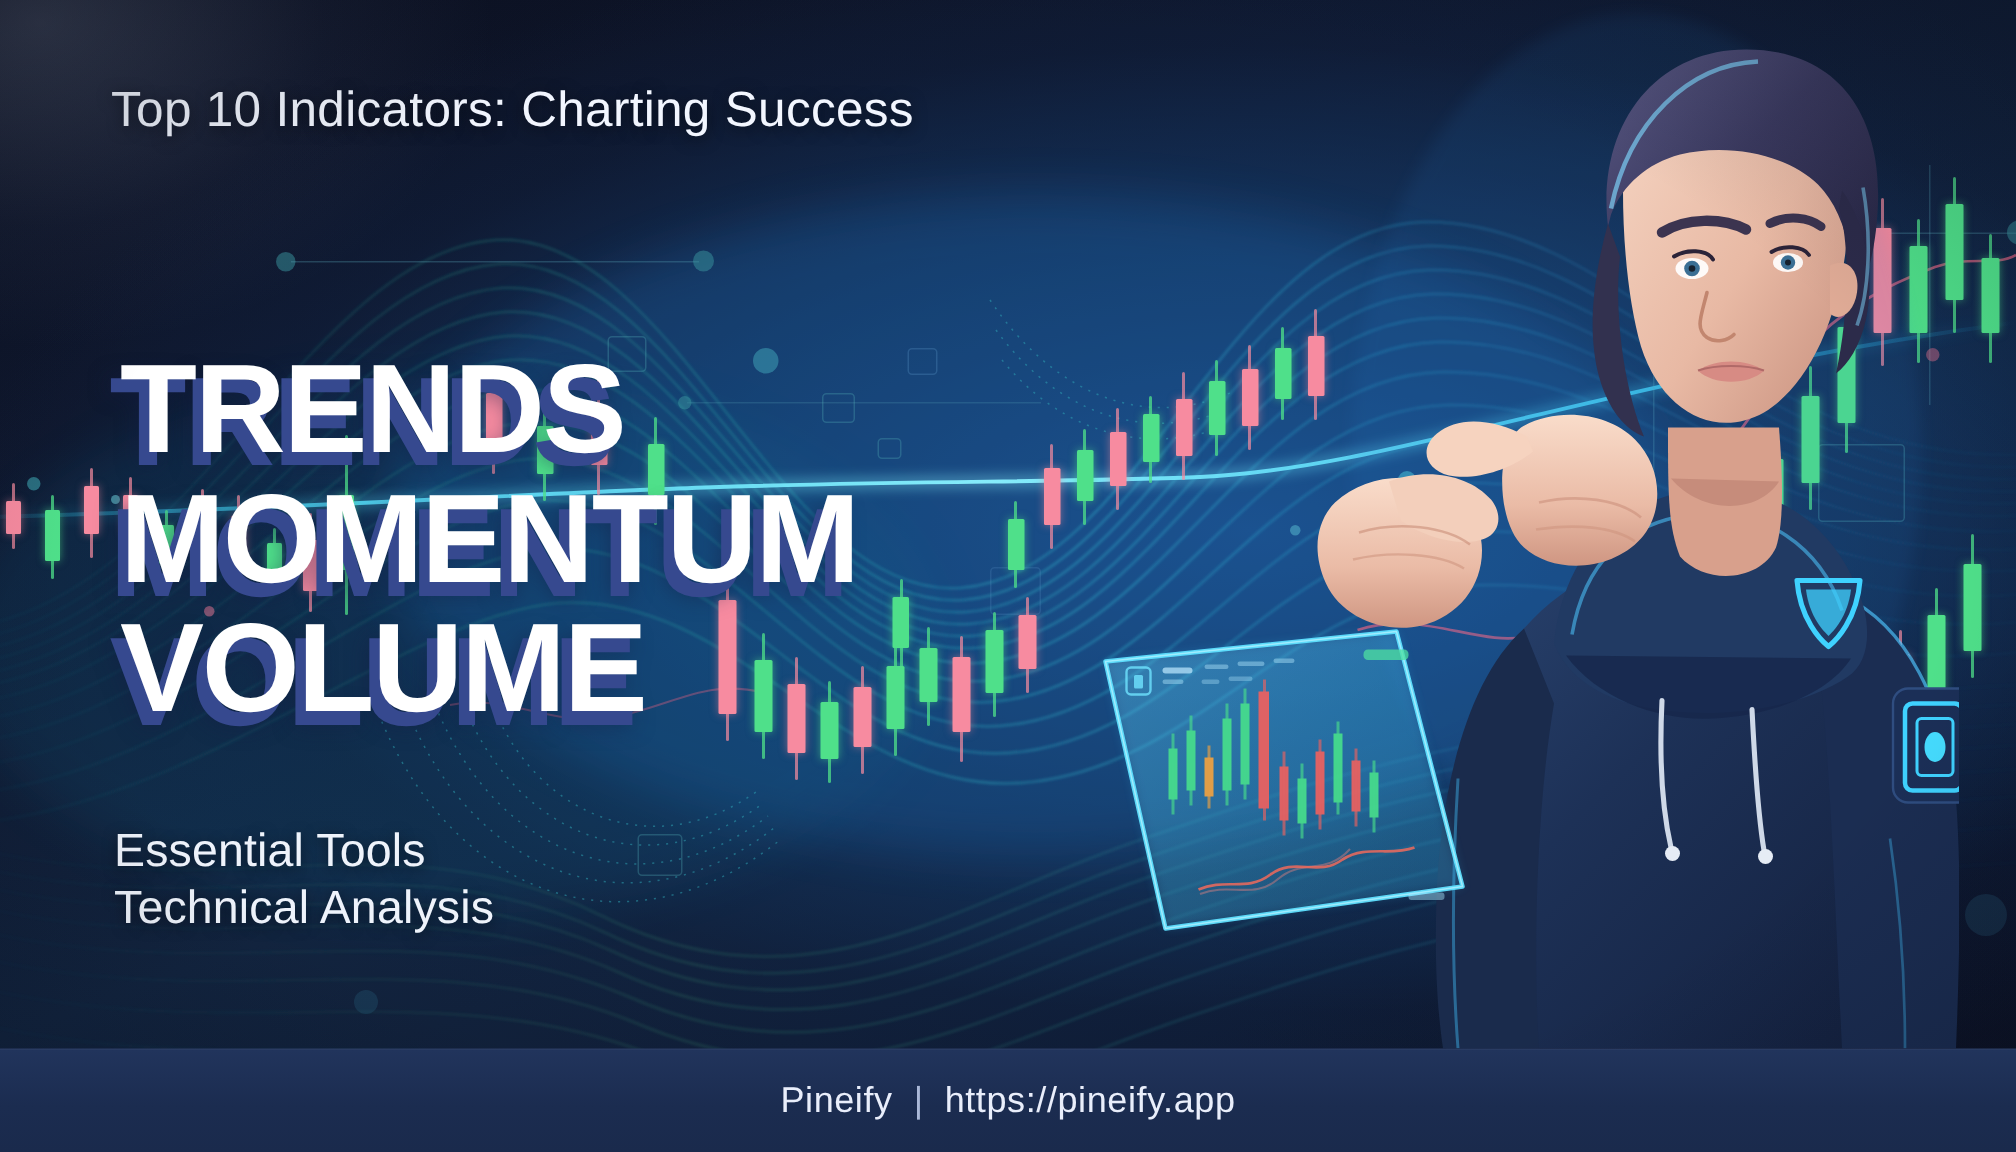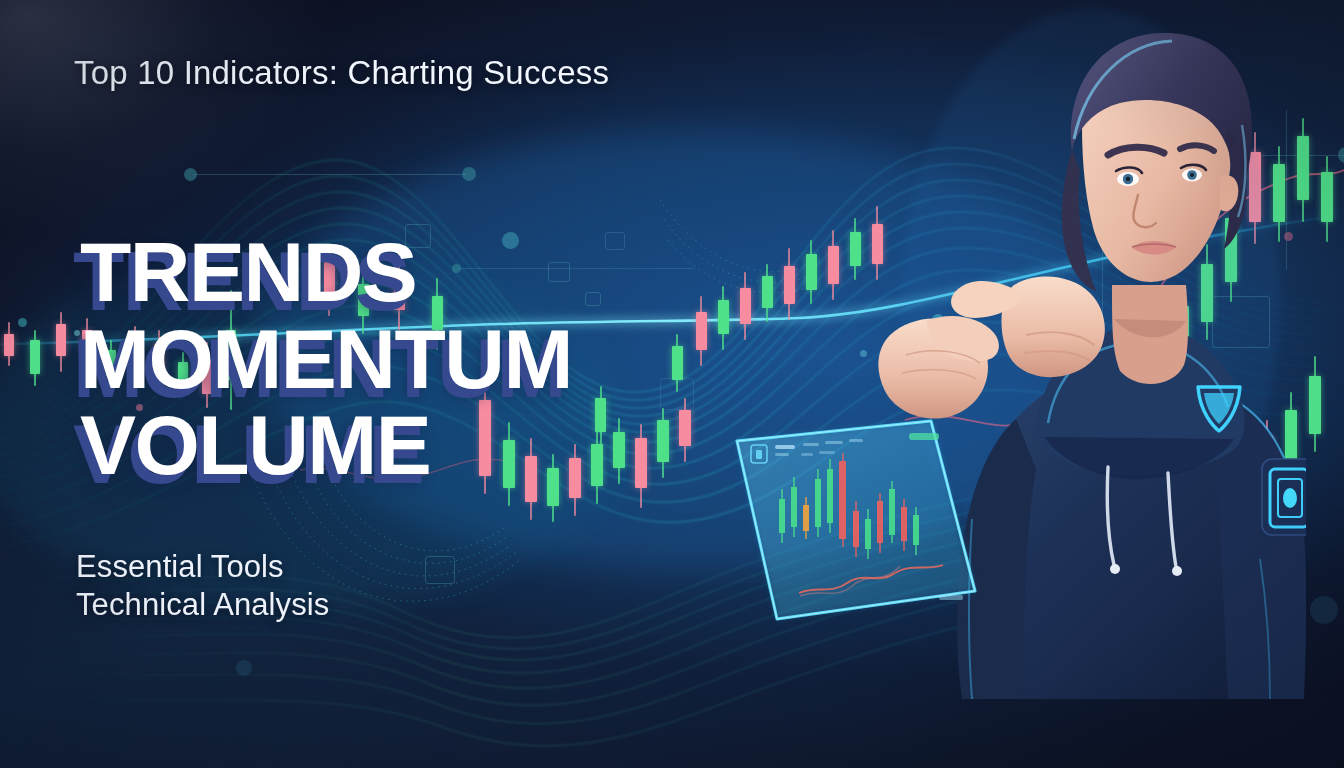--- a/index.html
+++ b/index.html
@@ -535,14 +535,21 @@
     <span class="hl-line l3">VOLUME</span>
   </div>
 
   <div class="subtitle">
     <span class="sub-line">Essential Tools</span>
     <span class="sub-line">Technical Analysis</span>
   </div>
 
   <div class="vignette"></div>
 
+  <div class="footer">
+    <div class="footer-text">
+      <span>Pineify</span>
+      <span class="footer-sep">|</span>
+      <span>https://pineify.app</span>
+    </div>
+  </div>
 
 </div>
 
 </body></html>

